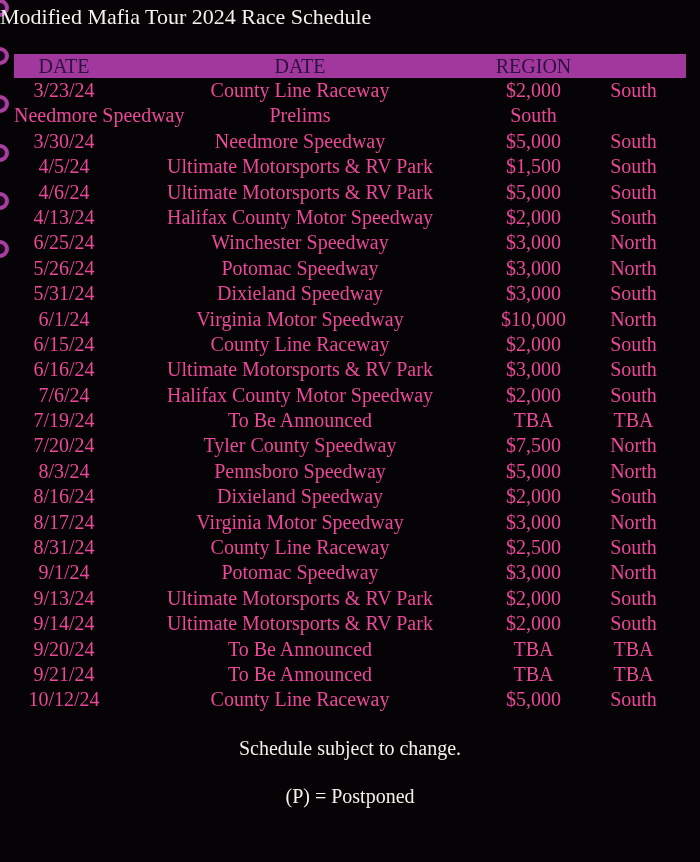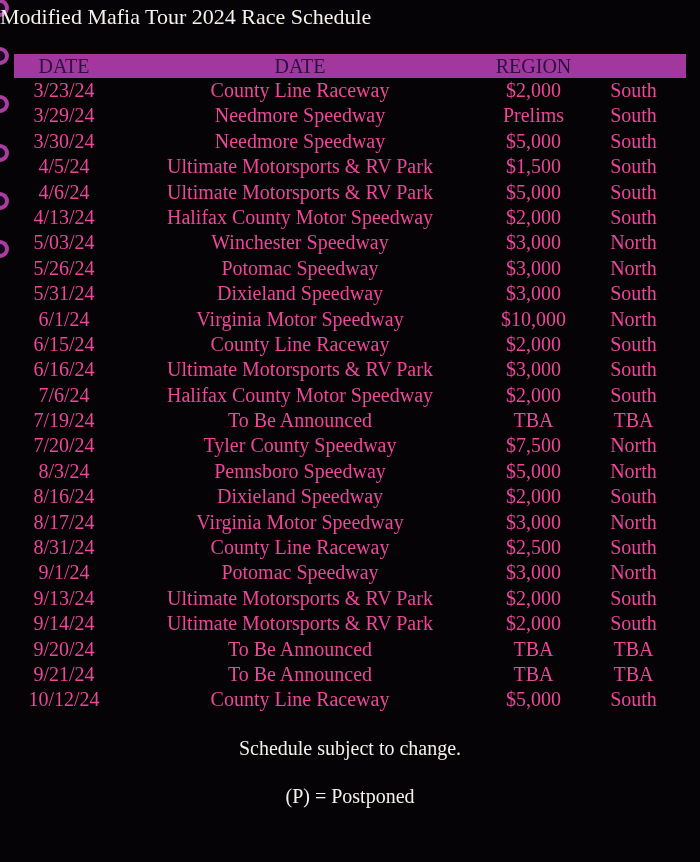--- a/index.html
+++ b/index.html
@@ -97,21 +97,20 @@
     </div>
     <div id="table-body">
     <div class="row">
       <div class="cell">3/23/24</div>
       <div class="cell">County Line Raceway</div>
       <div class="cell">$2,000</div>
       <div class="cell">South</div>
     </div>
 
     <div class="row">
-      <div class="cell">3/29/24</div>
       <div class="cell">Needmore Speedway</div>
       <div class="cell">Prelims</div>
       <div class="cell">South</div>
     </div>
 
     <div class="row">
       <div class="cell">3/30/24</div>
       <div class="cell">Needmore Speedway</div>
       <div class="cell">$5,000</div>
       <div class="cell">South</div>
@@ -132,21 +131,21 @@
     </div>
 
     <div class="row">
       <div class="cell">4/13/24</div>
       <div class="cell">Halifax County Motor Speedway</div>
       <div class="cell">$2,000</div>
       <div class="cell">South</div>
     </div>
 
     <div class="row">
-      <div class="cell">5/03/24</div>
+      <div class="cell">6/25/24</div>
       <div class="cell">Winchester Speedway</div>
       <div class="cell">$3,000</div>
       <div class="cell">North</div>
     </div>
 
     <div class="row">
       <div class="cell">5/26/24</div>
       <div class="cell">Potomac Speedway</div>
       <div class="cell">$3,000</div>
       <div class="cell">North</div>

